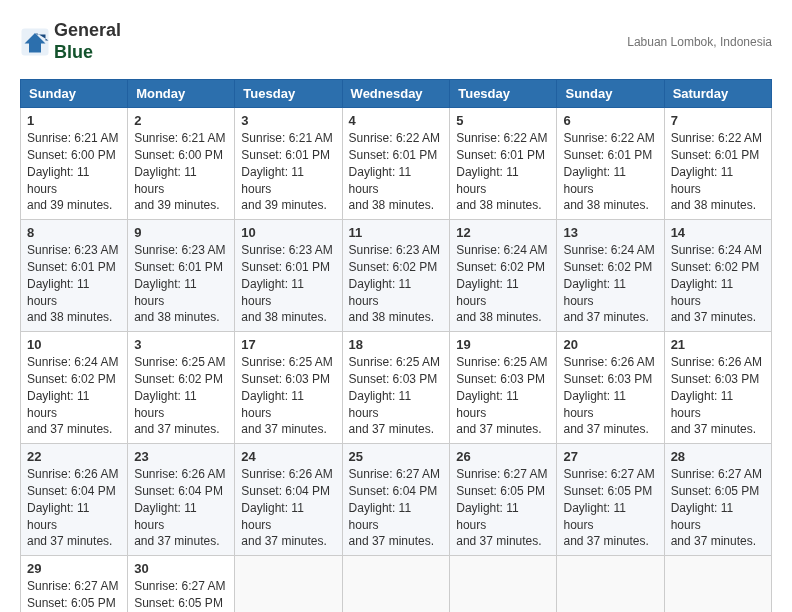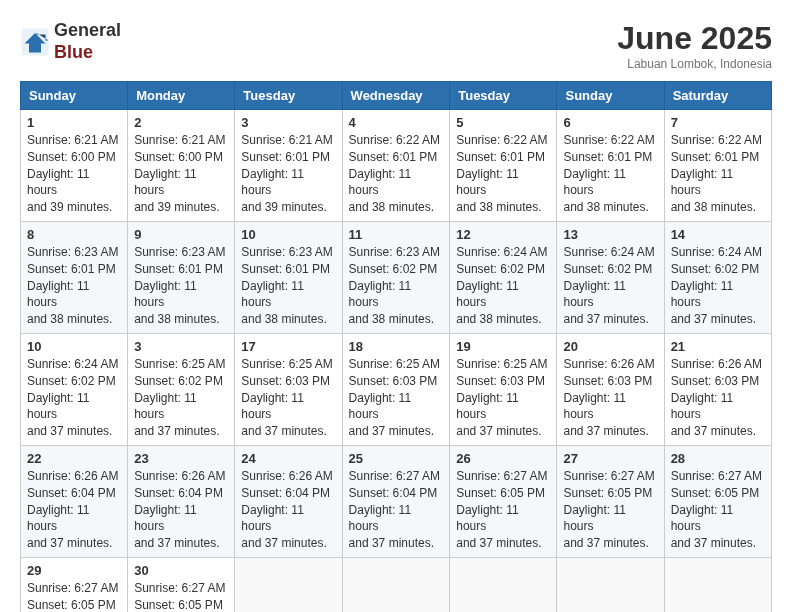--- a/index.html
+++ b/index.html
@@ -6,34 +6,34 @@
     body {
       font-family: Arial, sans-serif;
       background: #fff;
       width: 792px;
       min-height: 612px;
       padding: 20px;
     }
     .header-section {
       display: flex;
       justify-content: space-between;
-      align-items: flex-start;
-      margin-bottom: 10px;
+      align-items: center;
+      margin-bottom: 16px;
     }
     .logo {
       display: flex;
       align-items: center;
     }
     .logo-text {
       font-size: 18px;
       font-weight: bold;
       color: #333;
       line-height: 1.2;
     }
-    .logo-text .blue { color: #7f1d1d; }
+    .logo-text .blue { color: #14532d; }
     .logo-icon {
       width: 30px;
       height: 30px;
       margin-right: 4px;
     }
     .title-section {
       text-align: right;
     }
     .month-title {
       font-size: 32px;
@@ -96,21 +96,20 @@
       <rect x="2" y="2" width="36" height="36" rx="4" fill="#e8f0f8"></rect>
       <polygon points="20,8 34,22 28,22 28,34 12,34 12,22 6,22" fill="#2c6fad"></polygon>
       <polygon points="22,8 38,18 34,18 34,10 22,10" fill="#1a4a80"></polygon>
     </svg>
     <div class="logo-text">
       <div>General</div>
       <div class="blue">Blue</div>
     </div>
   </div>
   <div class="title-section">
-    <div class="month-title">June 2025</div>
     <div class="location-title">Labuan Lombok, Indonesia</div>
   </div>
 </div>
 
 <table class="calendar">
   <thead>
     <tr id="weekday-header">
     <th>Sunday</th>
         <th>Monday</th>
         <th>Tuesday</th>

